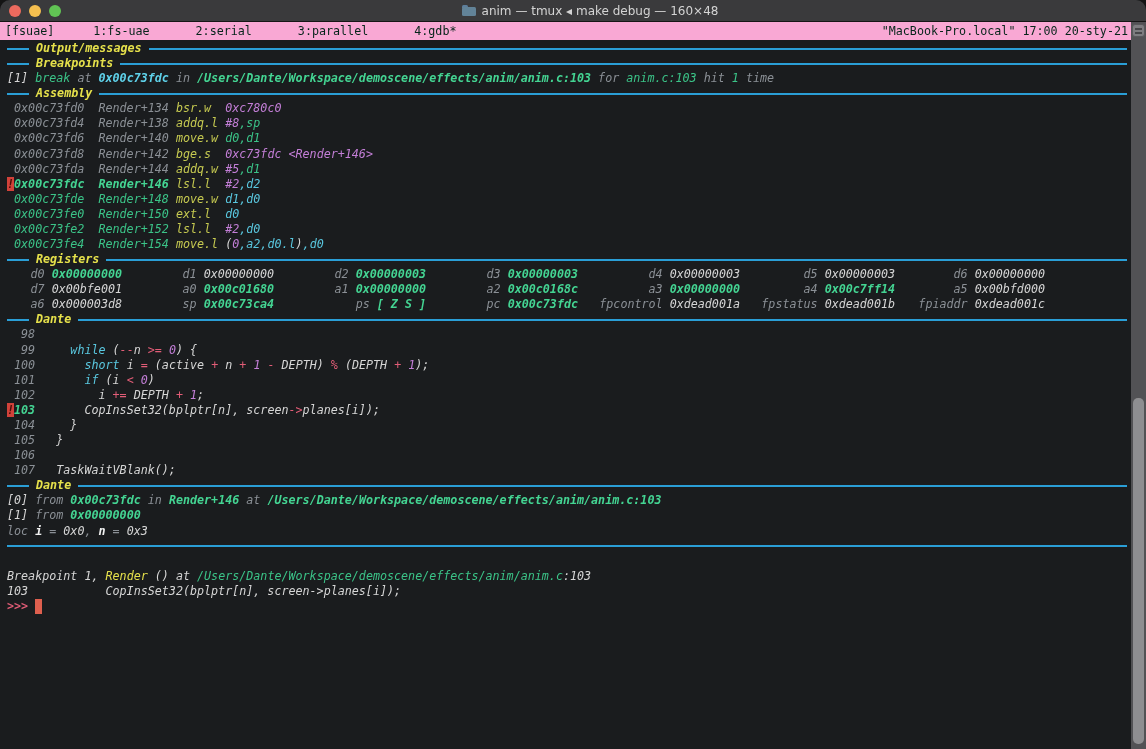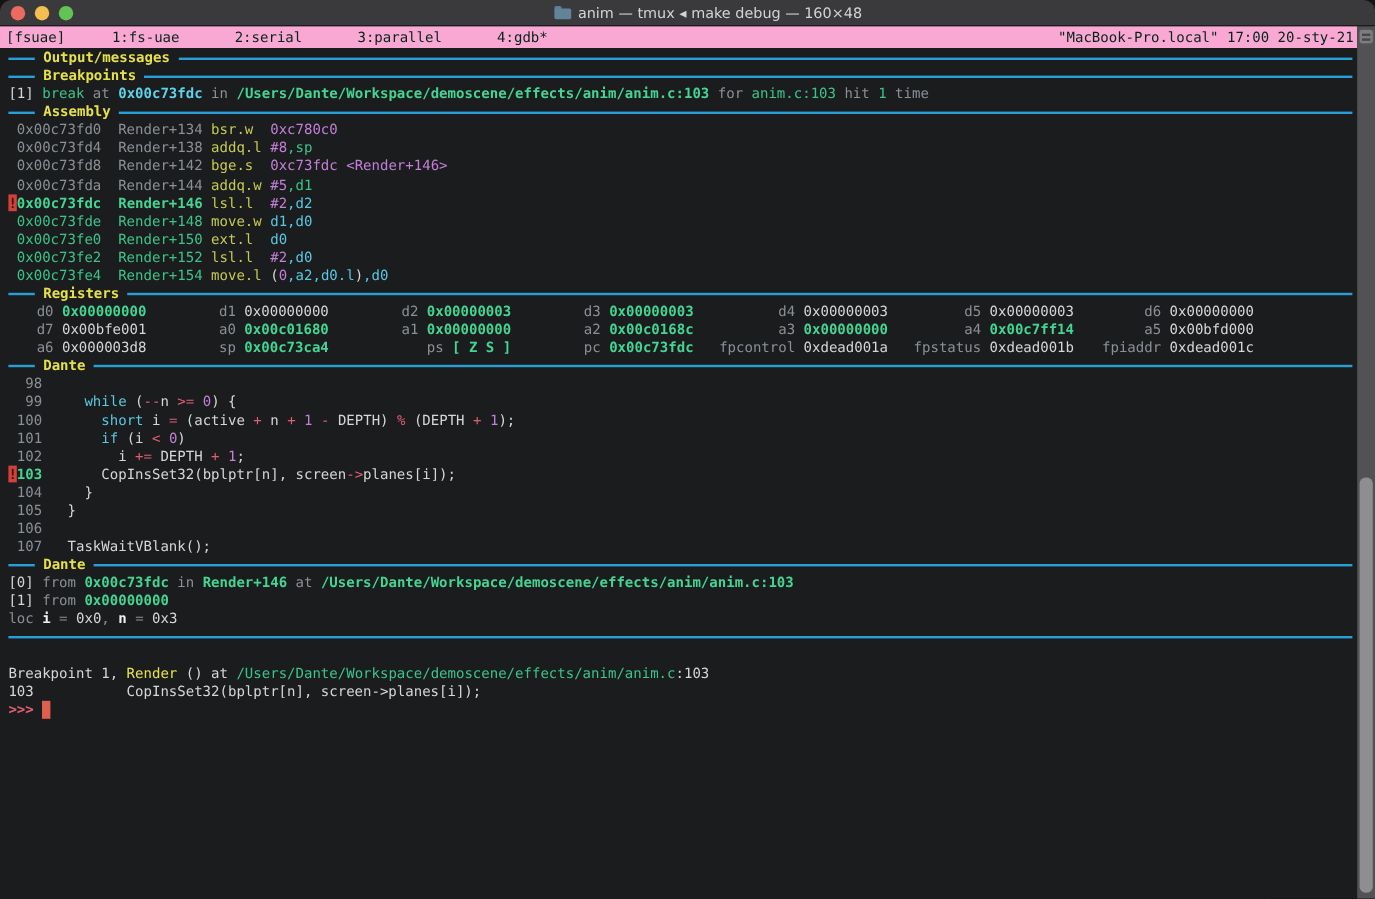--- a/index.html
+++ b/index.html
@@ -68,21 +68,21 @@
     position:absolute; top:376px; left:2px; width:11px; height:346px;
     background:#8e8e91; border-radius:5px;
   }
   
   .content {
     position:absolute; top:40px; left:0; width:1131px; bottom:0;
     padding:1px 4px 0 7px;
     font-size:11.7px; line-height:15.08px;
     color:#d6d6d6;
   }
-  .tl { white-space:pre; height:15.08px; }
+  .tl { white-space:pre; height:15.08px;font-style:italic; }
   .tl.divider { display:flex; align-items:center; white-space:normal; }
   .dl { width:22px; border-top:2px solid #2a9ed6; margin-right:7px; }
   .dr { flex:1; border-top:2px solid #2a9ed6; margin-left:7px; }
   .dr.full { margin-left:0; }
   .dlabel { color:#e6e14b; font-weight:bold; }
   
   .regrow { display:grid; grid-template-columns:115px 152px 152px 152px 162px 155px 150px; white-space:pre; }
   .regcell { display:flex; }
   .regname { flex:1; text-align:right; color:#8b9096; padding-right:7px; overflow:visible; }
   
@@ -141,20 +141,21 @@
         <span class="dr"></span>
       </div>
       <div class="tl"><span class="w">[1] </span><span class="gn">break</span><span class="gy"> at </span><span class="cyb">0x00c73fdc</span><span class="gy"> in </span><span class="gnb">/Users/Dante/Workspace/demoscene/effects/anim/anim.c:103</span><span class="gy"> for </span><span class="gn">anim.c:103</span><span class="gy"> hit </span><span class="gn">1</span><span class="gy"> time</span></div>
       <div class="tl divider">
         <span class="dl"></span>
         <span class="dlabel">Assembly</span>
         <span class="dr"></span>
       </div>
       <div class="tl"><span class="gy"> 0x00c73fd0  Render+134 </span><span class="mn">bsr.w  </span><span class="pu">0xc780c0</span></div>
       <div class="tl"><span class="gy"> 0x00c73fd4  Render+138 </span><span class="mn">addq.l </span><span class="pu">#8</span><span class="gn">,sp</span></div>
+      <div class="tl"><span class="gy"> 0x00c73fd6  Render+140 </span><span class="mn">move.w </span><span class="gn">d0,d1</span></div>
       <div class="tl"><span class="gy"> 0x00c73fd8  Render+142 </span><span class="mn">bge.s  </span><span class="pu">0xc73fdc</span><span class="w"> </span><span class="pu">&lt;Render+146&gt;</span></div>
       <div class="tl"><span class="gy"> 0x00c73fda  Render+144 </span><span class="mn">addq.w </span><span class="pu">#5</span><span class="gn">,d1</span></div>
       <div class="tl"><span class="mk">!</span><span class="gnb">0x00c73fdc</span><span class="w">  </span><span class="gnb">Render+146</span><span class="w"> </span><span class="mn">lsl.l  </span><span class="pu">#2</span><span class="cy">,d2</span></div>
       <div class="tl"><span class="gn"> 0x00c73fde  Render+148 </span><span class="mn">move.w </span><span class="cy">d1,d0</span></div>
       <div class="tl"><span class="gn"> 0x00c73fe0  Render+150 </span><span class="mn">ext.l  </span><span class="cy">d0</span></div>
       <div class="tl"><span class="gn"> 0x00c73fe2  Render+152 </span><span class="mn">lsl.l  </span><span class="pu">#2</span><span class="cy">,d0</span></div>
       <div class="tl"><span class="gn"> 0x00c73fe4  Render+154 </span><span class="mn">move.l </span><span class="w">(</span><span class="pu">0</span><span class="cy">,a2,d0.l</span><span class="w">)</span><span class="cy">,d0</span></div>
       <div class="tl divider">
         <span class="dl"></span>
         <span class="dlabel">Registers</span>

